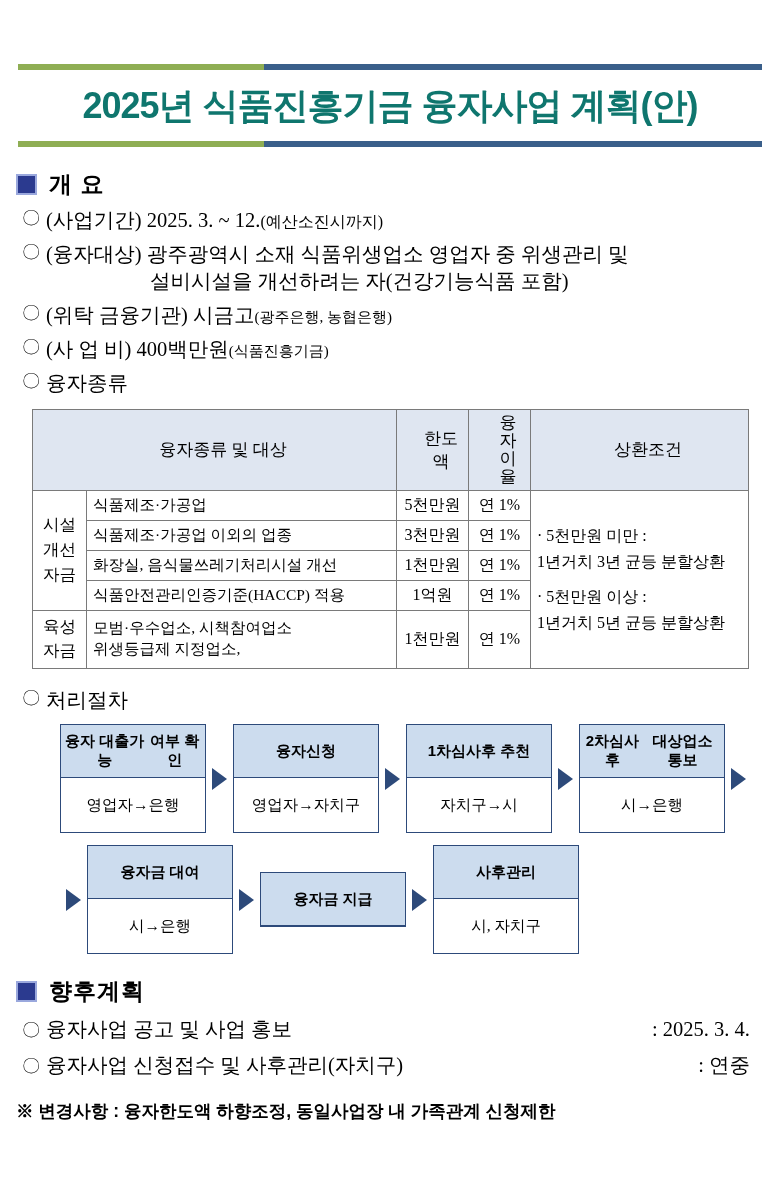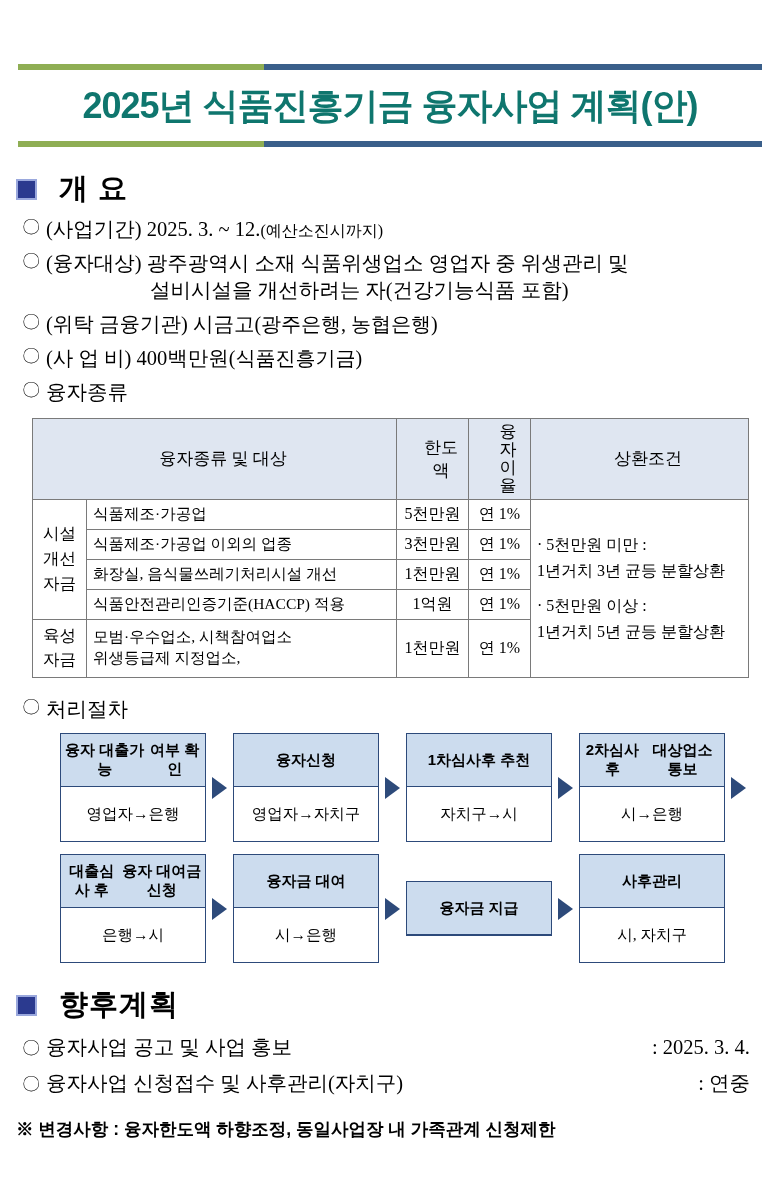--- a/index.html
+++ b/index.html
@@ -60,41 +60,40 @@
   .sq {
     width: 17px; height: 17px;
     background: #2b3a8f;
     border: 2px solid #9aa8dd;
     margin-right: 12px;
     flex: 0 0 auto;
   }
   .section-head .txt {
     font-family: "Liberation Sans", sans-serif;
     font-weight: bold;
-    font-size: 29px;
+    font-size: 23px;
     letter-spacing: 1px;
-    margin-left: 10px;
   }
 
   
   .bullet {
     display: flex;
     align-items: flex-start;
     margin: 7px 0 0 22px;
     font-size: 20.5px;
     line-height: 1.32;
   }
   .bullet .mark {
     flex: 0 0 auto;
     width: 24px;
     font-size: 18px;
   }
   .bullet .body { flex: 1 1 auto; }
   .small { font-size: 16px; }
-  .mid { font-size: 20px; margin-top: 48px; }
+  .mid { font-size: 15px; margin-top: 48px; }
   .indent-2 {
     margin-left: 104px;
   }
 
   
   table.loan {
     border-collapse: collapse;
     margin: 12px 0 0 32px;
     width: 716px;
     font-size: 15.5px;
@@ -352,28 +351,20 @@
         <span>2차심사 후</span>
           <br>
         <span>대상업소 통보</span>
       </div>
       <div class="bot">시→은행</div>
     </div>
     <div class="arrow"></div>
   </div>
 
   <div class="flow">
-    <div class="step">
-      <div class="top">
-        <span>대출심사 후</span>
-          <br>
-        <span>융자 대여금 신청</span>
-      </div>
-      <div class="bot">은행→시</div>
-    </div>
     <div class="arrow"></div>
     <div class="step">
       <div class="top">융자금 대여</div>
       <div class="bot">시→은행</div>
     </div>
     <div class="arrow"></div>
     <div class="step">
       <div class="top">융자금 지급</div>
     </div>
     <div class="arrow"></div>

